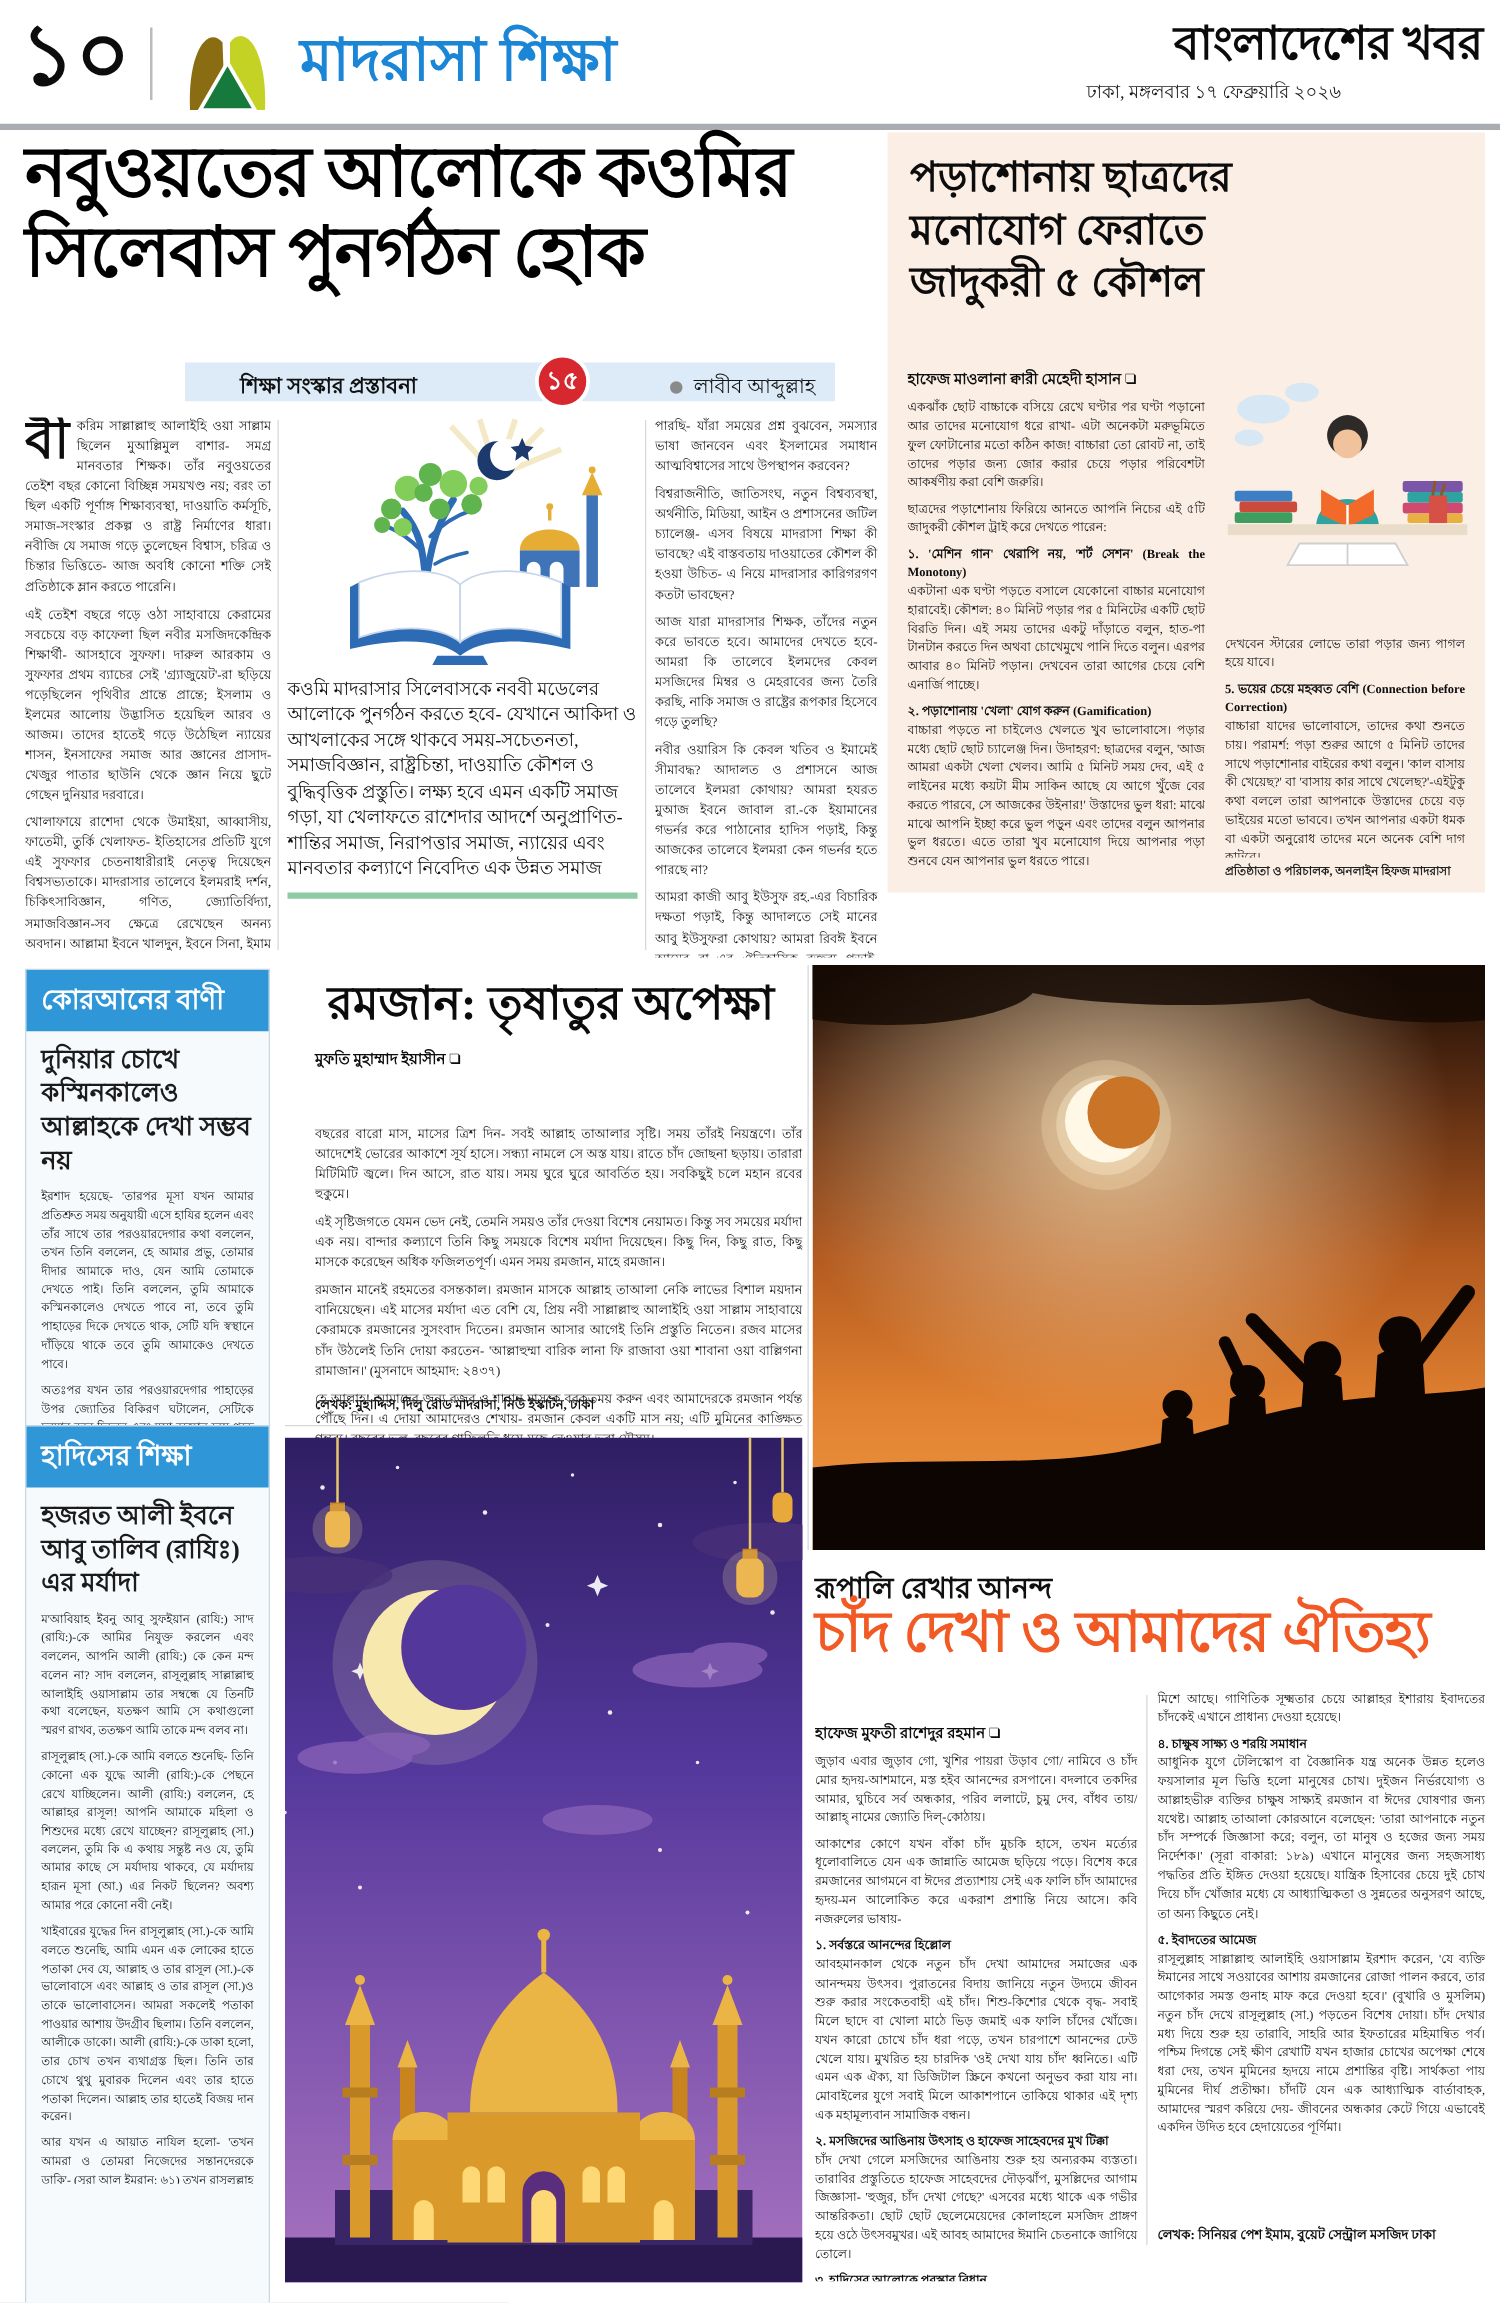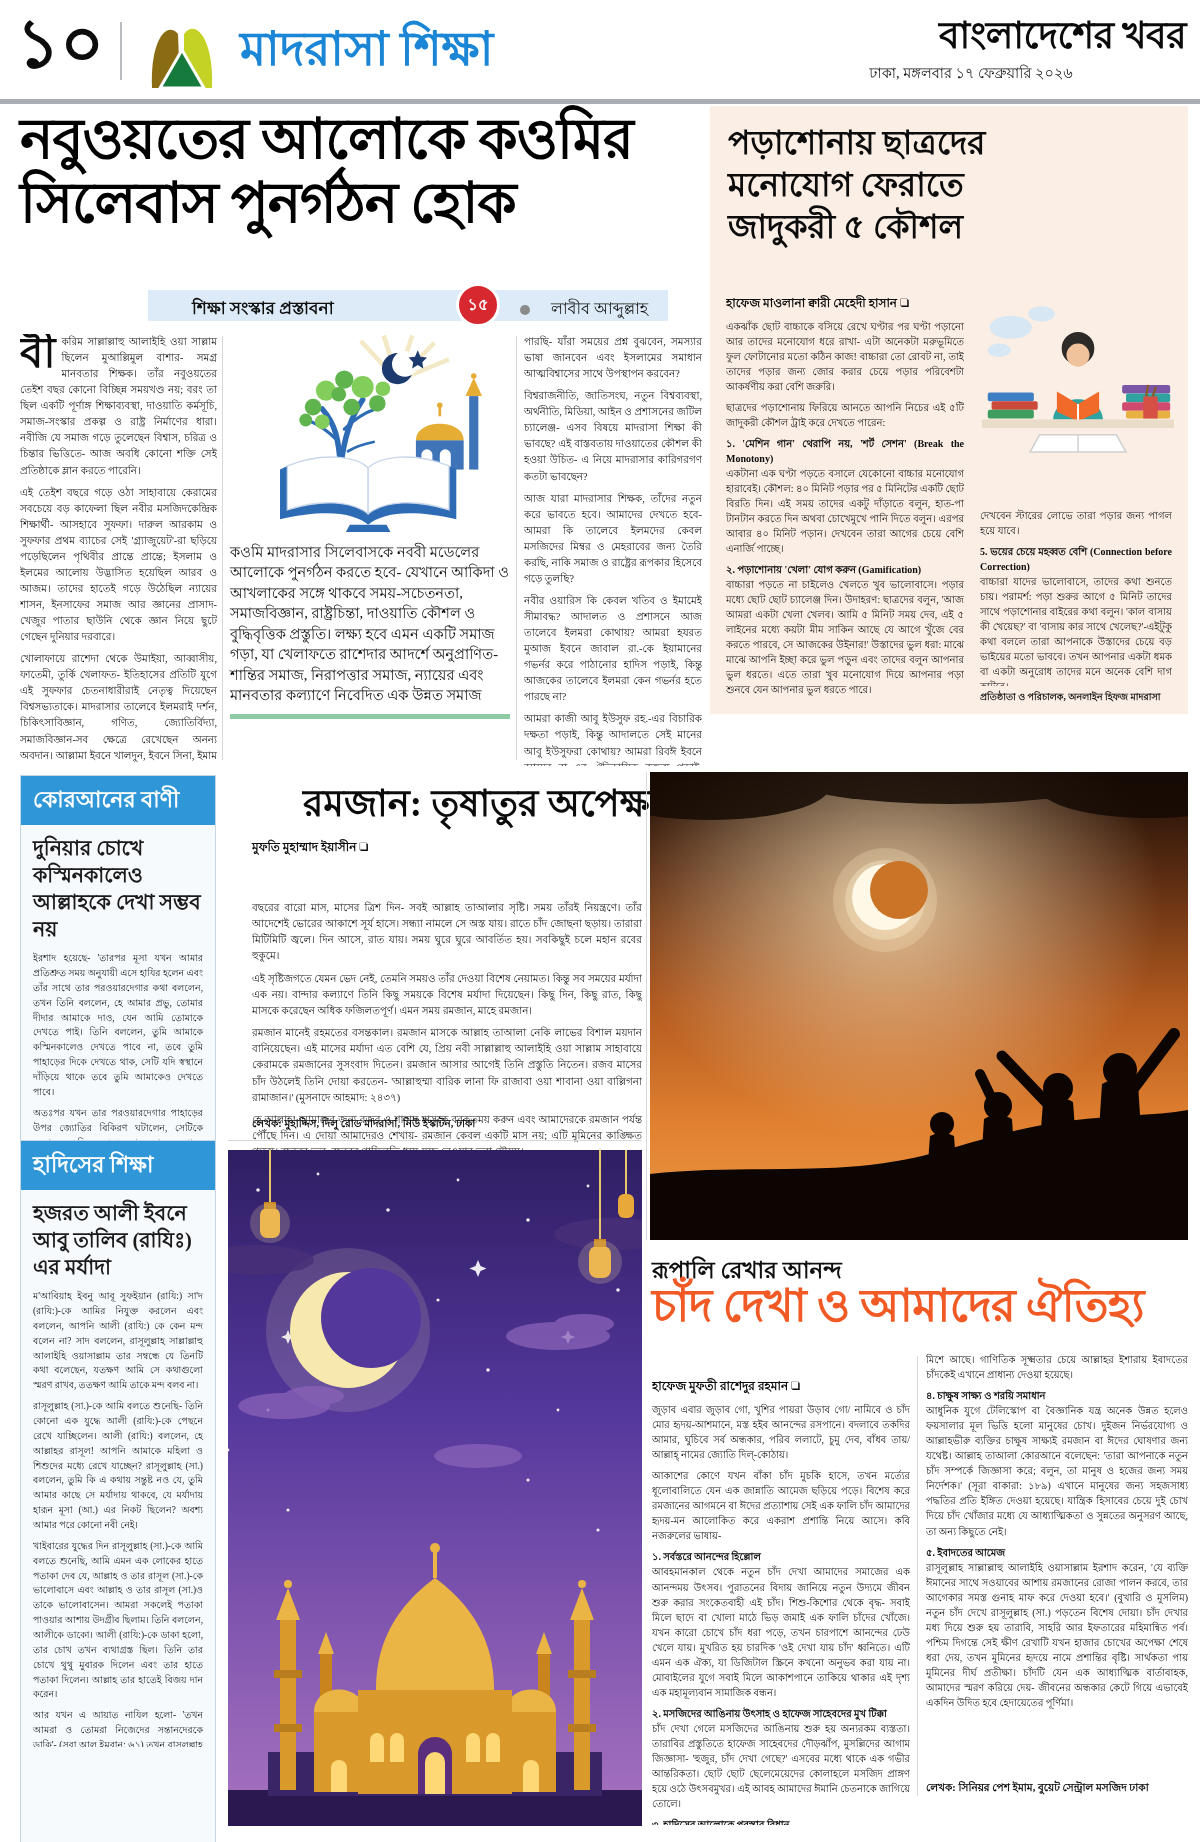--- a/index.html
+++ b/index.html
@@ -11,24 +11,24 @@
   .hdr-divider{width:2px;height:58px;background:#b9bcbf;}
   .section-title{font-size:47px;font-weight:700;color:#1b85d6;line-height:1;}
   .masthead{text-align:right;}
   .masthead .mh-title{font-size:37px;font-weight:800;color:#0a0a0a;letter-spacing:-.5px;line-height:1.1;}
   .masthead .mh-date{font-size:14.5px;color:#1a1a1a;margin-top:5px;text-align:center;}
   .top-rule{height:5px;background:#a9adb2;}
   
   .lead-headline{font-size:56px;font-weight:700;line-height:1.14;color:#000;letter-spacing:-1px;}
   .series-strip{background:#dcebf7;height:31px;}
   .series-label{position:absolute;left:44px;top:5px;font-size:17px;font-weight:700;color:#111;}
-  .series-badge{position:absolute;left:308px;top:-7px;width:44px;height:44px;border-radius:50%;
+  .series-badge{position:absolute;left:280px;top:-7px;width:44px;height:44px;border-radius:50%;
       background:#d7282f;border:3px solid #ffffff;box-sizing:border-box;color:#fff;
-      font-size:16px;font-weight:700;display:flex;align-items:center;justify-content:center;}
-  .author-wrap{position:absolute;left:372px;top:6px;display:flex;align-items:center;gap:21px;}
+      font-size:20px;font-weight:700;display:flex;align-items:center;justify-content:center;}
+  .author-wrap{position:absolute;left:388px;top:6px;display:flex;align-items:center;gap:9px;}
   .author-bullet{width:10px;height:10px;border-radius:50%;background:#8a8a8a;}
   .author-name{font-size:16px;color:#141414;}
   .article-text{text-align:justify;color:#161616;}
   .article-text p{margin:0 0 6px 0;}
   .fs-small{font-size:10.3px;line-height:1.56;}
   .fs-tip{font-size:10px;line-height:1.5;}
   .fs-side{font-size:9.4px;line-height:1.58;}
   .fs-mid{font-size:10.3px;line-height:1.57;}
   .fs-moon{font-size:9.9px;line-height:1.52;}
   #lead-col1 p:first-child::first-letter{font-size:42px;line-height:.85;float:left;
@@ -43,21 +43,21 @@
   
   .tips-box{background:#fbeee5;}
   .tips-headline{font-size:33px;font-weight:700;line-height:1.28;color:#0c0c0c;}
   .tips-attribution{font-weight:700;font-size:9.5px;color:#222;}
   
   .side-box{border:1px solid #c5d6e4;background:#f6fafd;box-sizing:border-box;overflow:hidden;}
   .side-box-header{background:#2f96d7;color:#fff;font-size:22px;font-weight:700;padding:6px 12px;}
   .side-box-headline{font-size:20.5px;font-weight:700;line-height:1.32;color:#1b1b1b;padding:10px 12px 2px;}
   .side-box-body{padding:6px 12px 10px;overflow:hidden;}
   
-  .ram-headline{font-size:37px;font-weight:700;color:#0b0b0b;line-height:1.1;margin-left:41px;}
+  .ram-headline{font-size:37px;font-weight:700;color:#0b0b0b;line-height:1.1;}
   .footer-line{font-weight:700;font-size:10.5px;color:#0d0d0d;}
   
   .kicker{font-size:23px;font-weight:700;color:#101010;}
   .moon-headline{font-size:45px;font-weight:700;color:#f15a24;line-height:1.1;letter-spacing:-.5px;}
   .illus{display:block;}
 </style>
 </head>
 <body>
 
 <div id="page">

